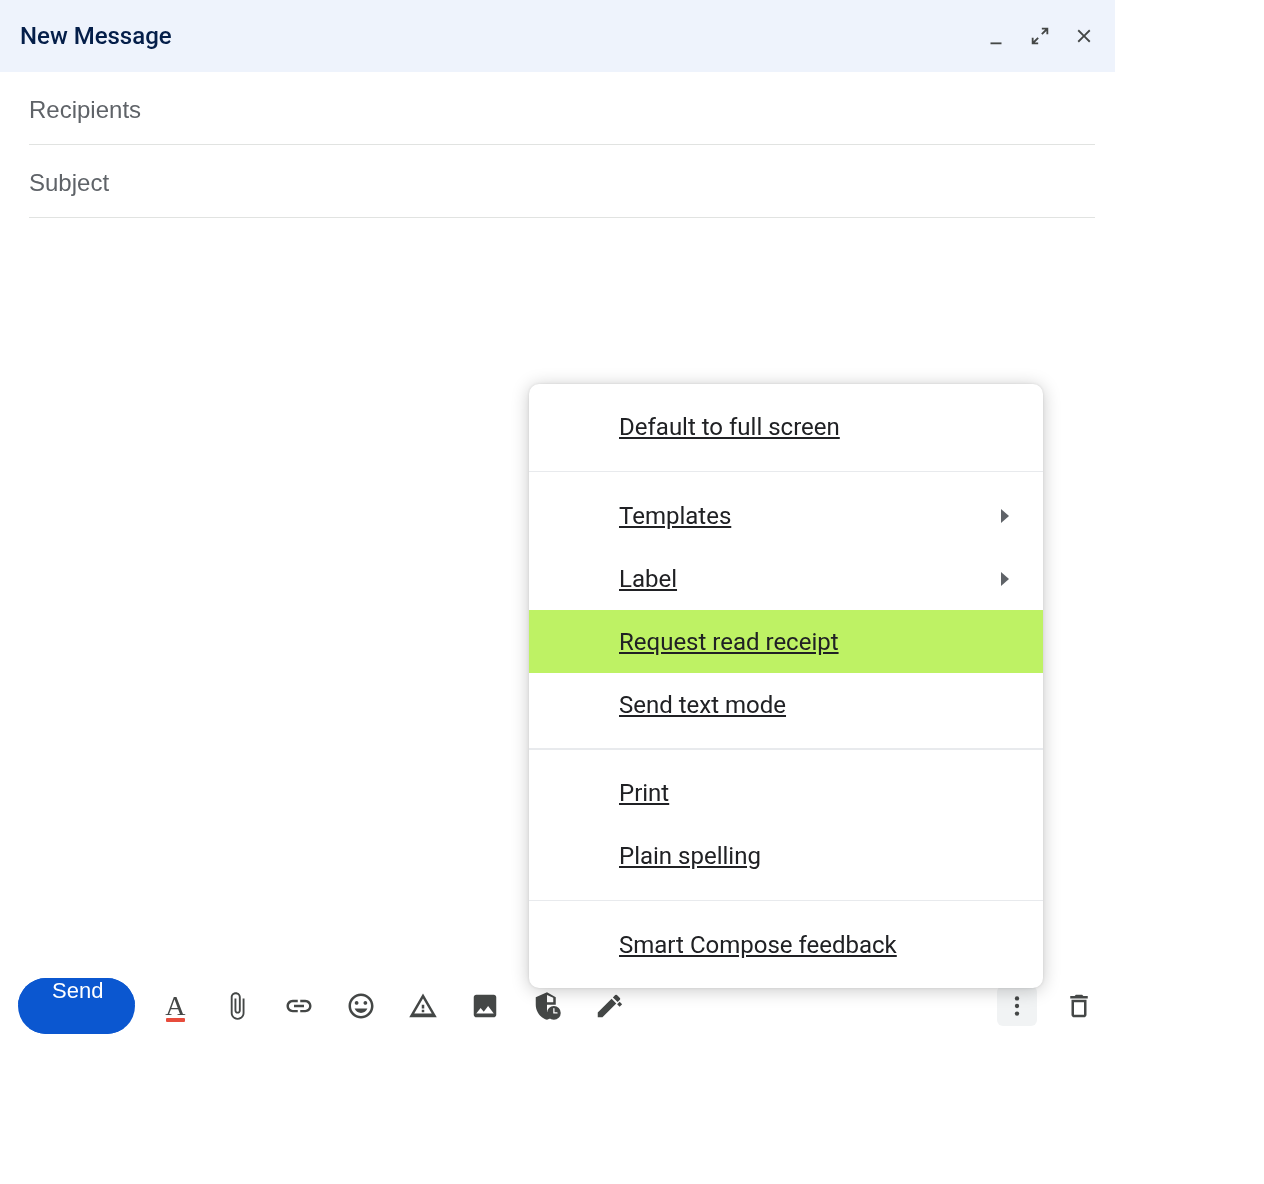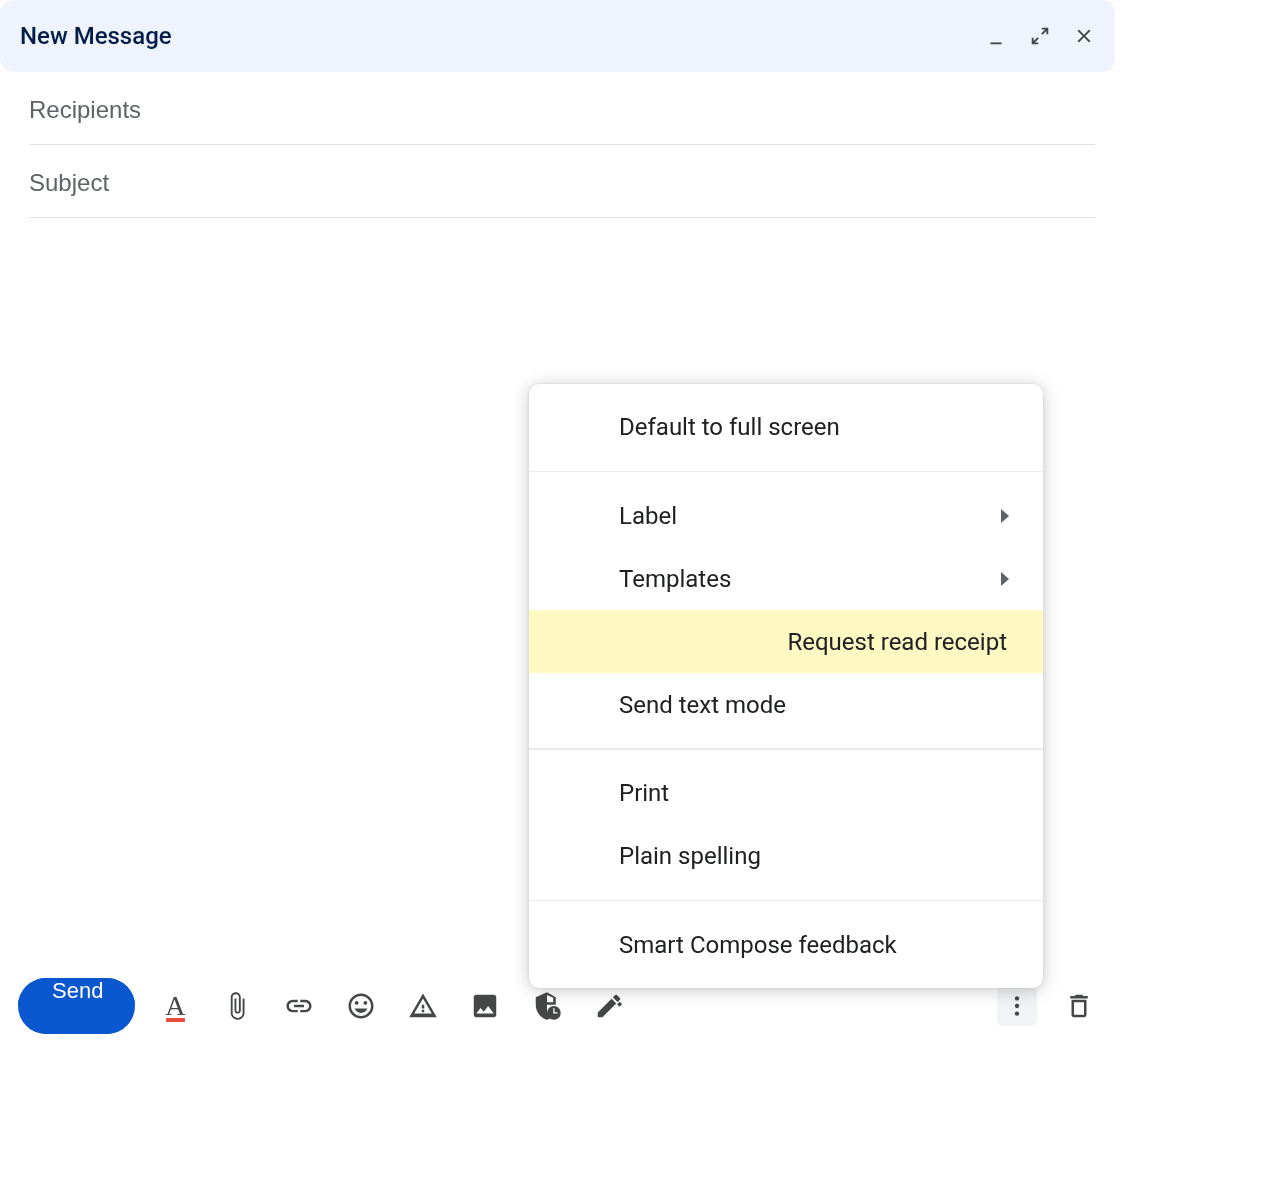--- a/index.html
+++ b/index.html
@@ -17,21 +17,20 @@
       display: flex;
       flex-direction: column;
     }
     .header {
       background: #eef3fc;
       height: 72px;
       display: flex;
       align-items: center;
       justify-content: space-between;
       padding: 0 20px;
-      border-radius: 14px;
     }
     .header-title {
       color: #041e49;
       font-size: 24px;
       font-weight: 500;
     }
     .header-actions {
       display: flex;
       align-items: center;
       gap: 22px;
@@ -172,22 +171,23 @@
     }
     .menu-item {
       padding: 0 36px 0 90px;
       height: 63px;
       display: flex;
       align-items: center;
       font-size: 24px;
       color: #202124;
       cursor: pointer;
       position: relative;
-    }
-    .menu-item.highlighted { background: #fef9c3; justify-content: flex-end; }
+      text-decoration: underline;
+    }
+    .menu-item.highlighted { background: #bef264; }
     .menu-divider {
       height: 1.5px;
       background: #e8eaed;
       margin: 12px 0;
     }
     .menu-arrow {
       position: absolute;
       right: 34px;
       top: 50%;
       transform: translateY(-50%);
@@ -315,27 +315,27 @@
       </div>
     </div>
   </div>
 
   <div class="menu" id="more-menu">
       <div class="menu-item">
         <span>Default to full screen</span>
       </div>
       <div class="menu-divider"></div>
       <div class="menu-item">
+        <span>Templates</span>
+        <div class="menu-arrow"></div>
+      </div>
+      <div class="menu-item">
         <span>Label</span>
         <div class="menu-arrow"></div>
       </div>
-      <div class="menu-item">
-        <span>Templates</span>
-        <div class="menu-arrow"></div>
-      </div>
       <div class="menu-item highlighted">
         <span>Request read receipt</span>
       </div>
       <div class="menu-item">
         <span>Send text mode</span>
       </div>
       <div class="menu-divider"></div>
       <div class="menu-item">
         <span>Print</span>
       </div>

